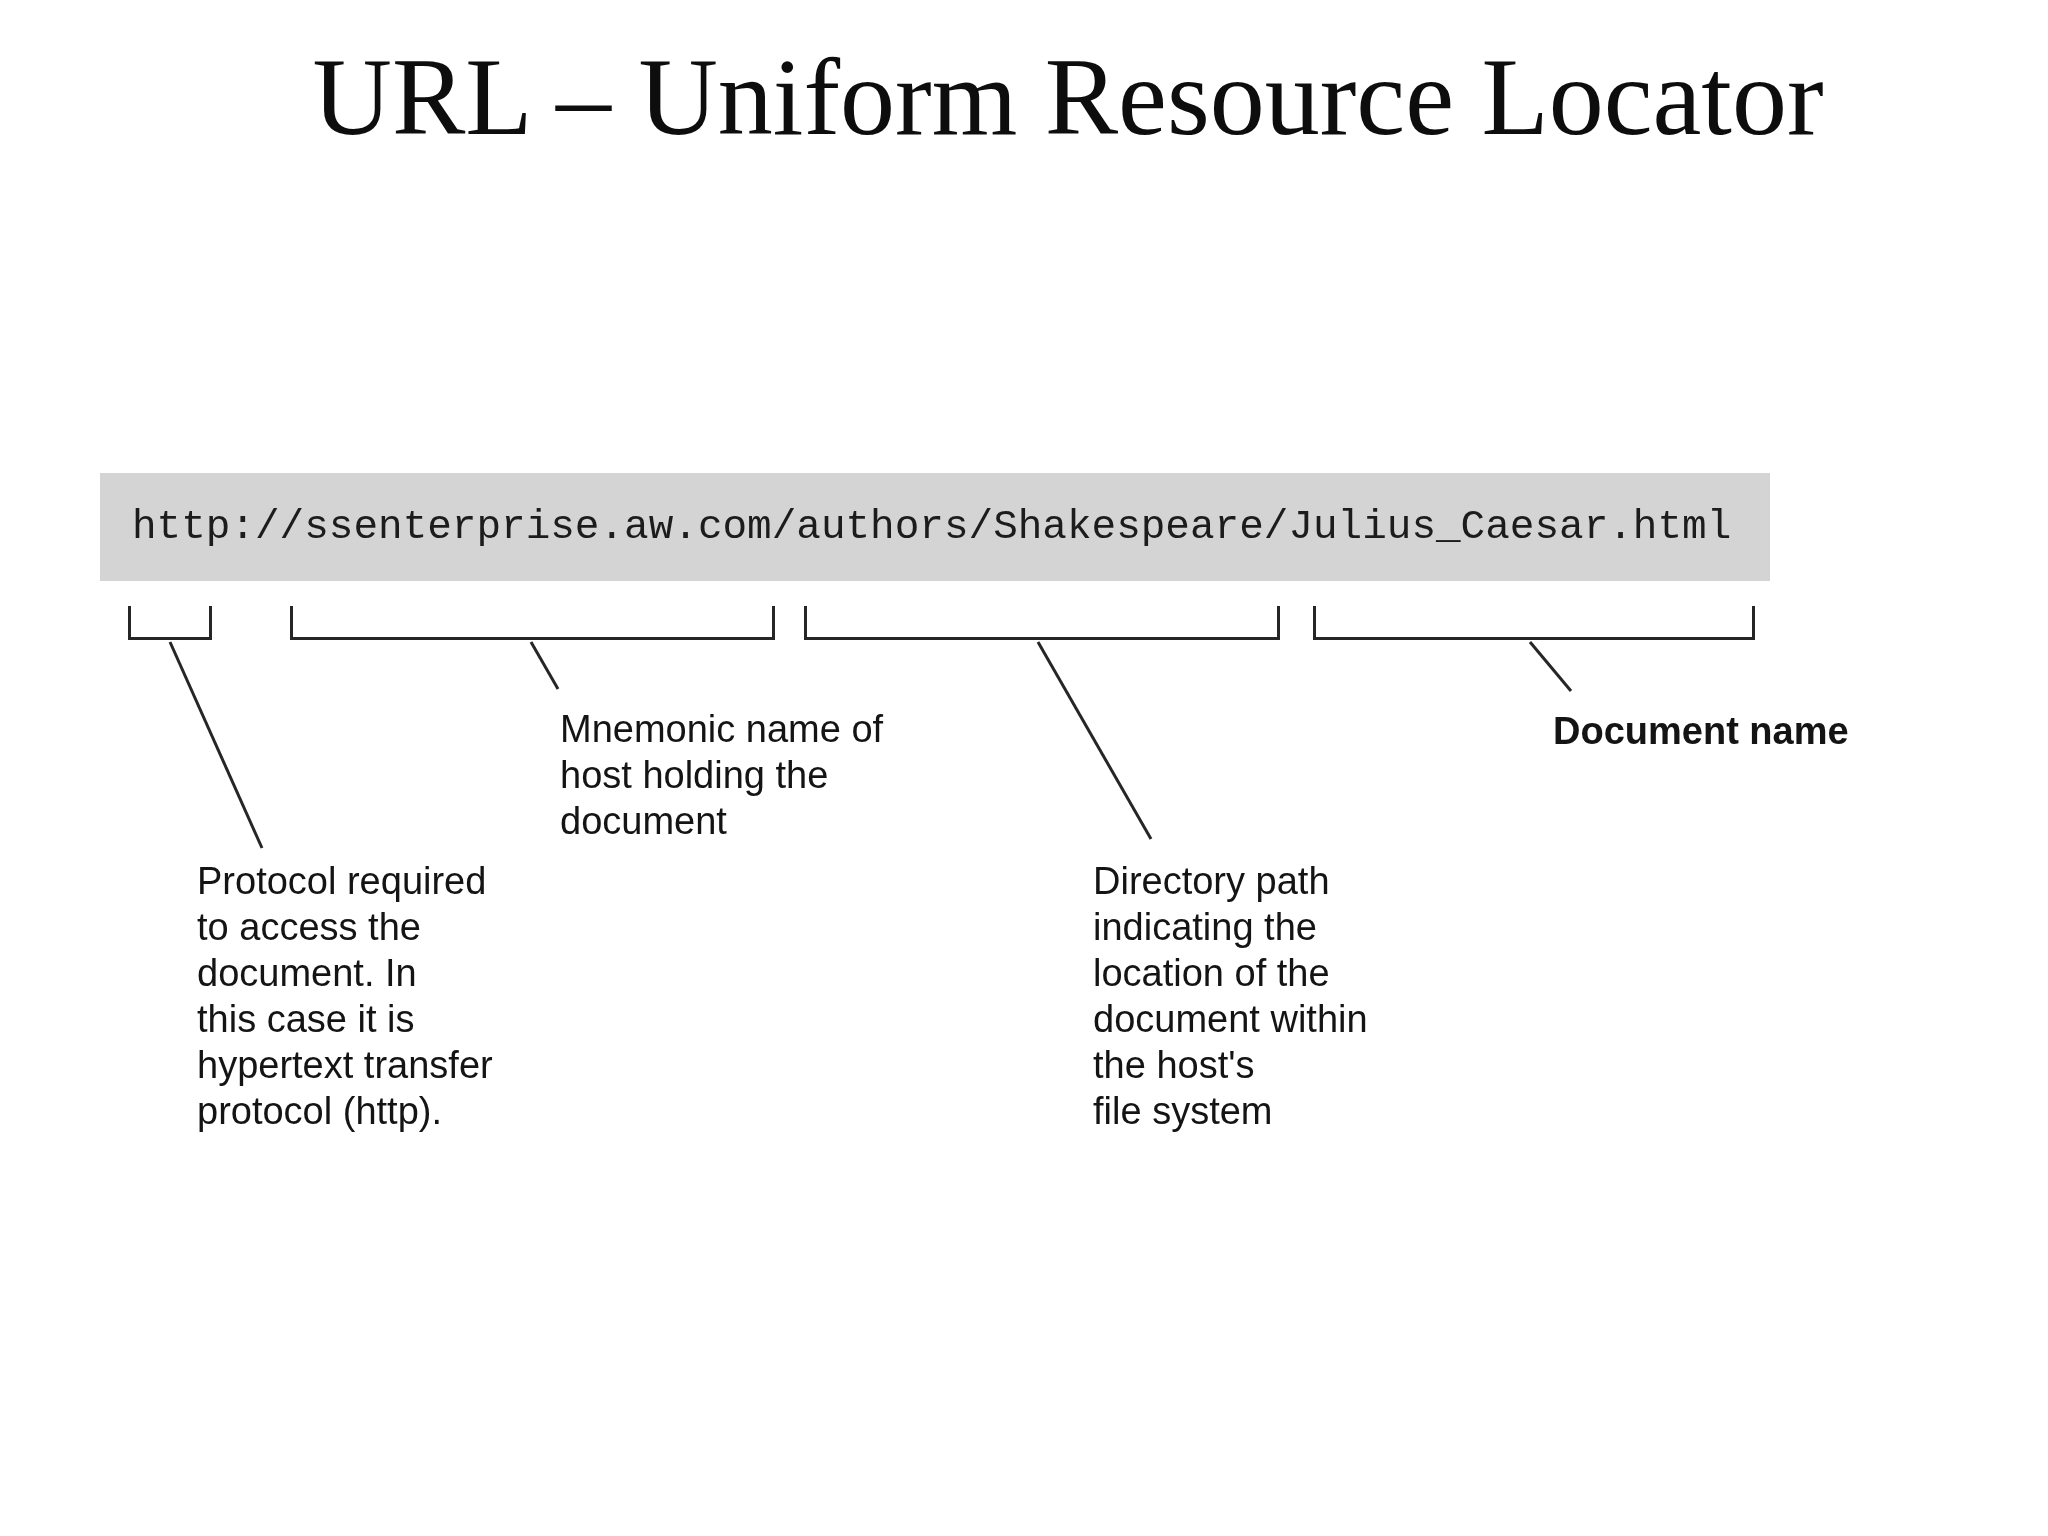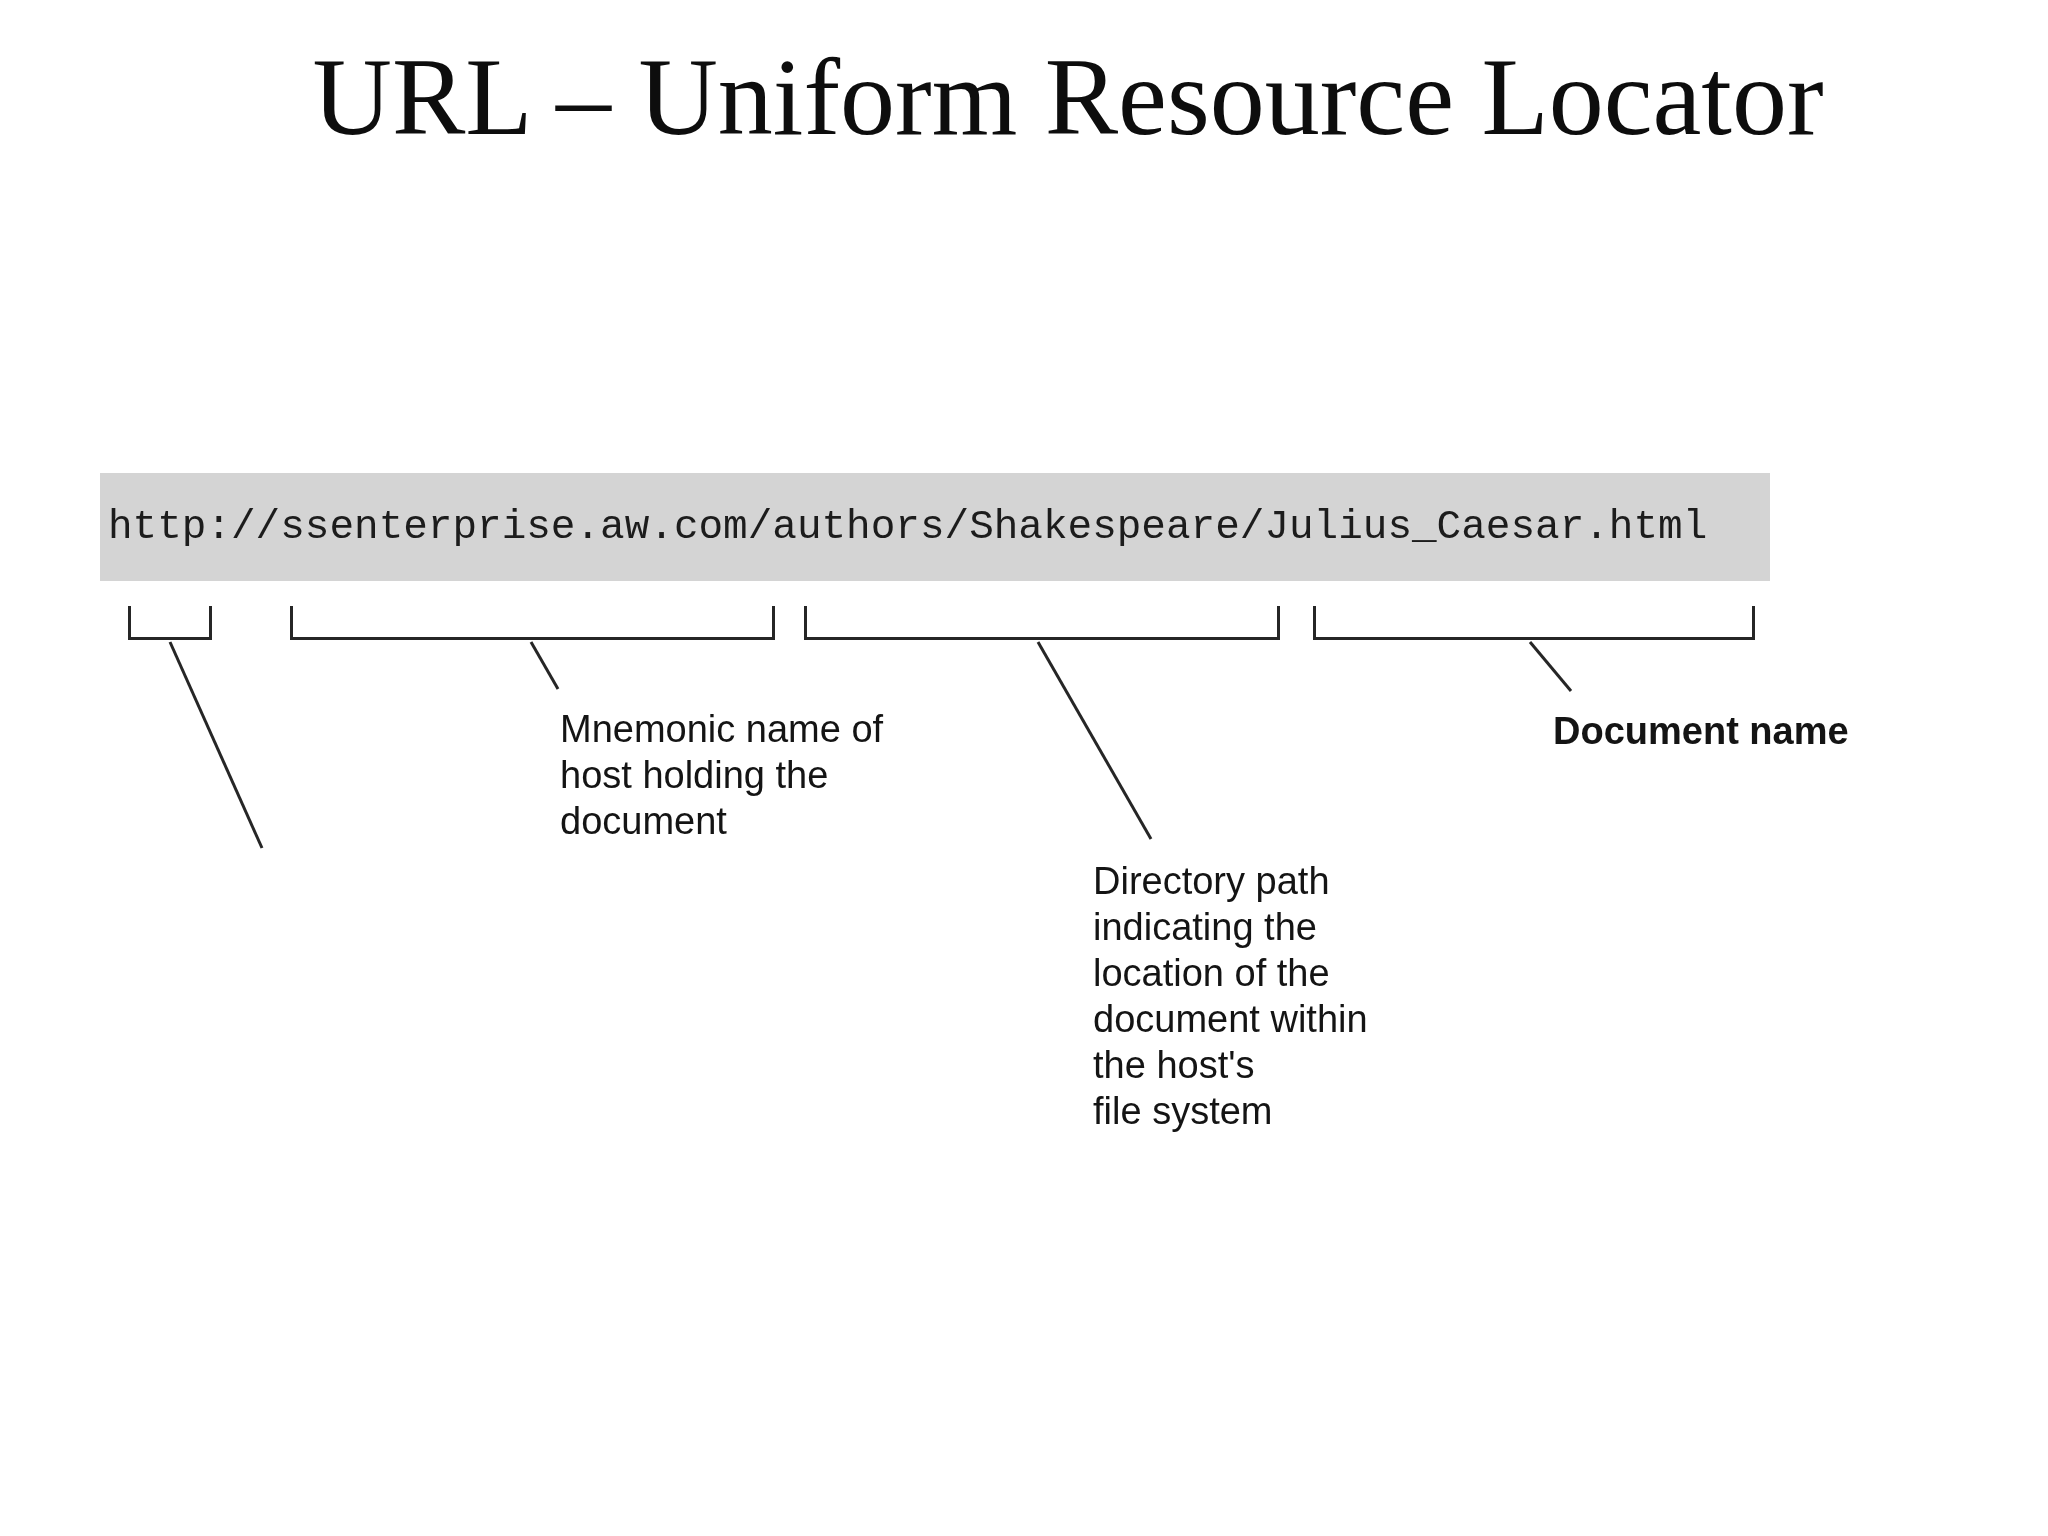--- a/index.html
+++ b/index.html
@@ -37,20 +37,21 @@
     align-items: center;
   }
   .url-text {
     font-family: "Liberation Mono", "DejaVu Sans Mono", monospace;
     font-size: 41px;
     font-weight: 400;
     color: #1c1c1c;
     padding-left: 8px;
     white-space: nowrap;
     letter-spacing: 0px;
+    margin-left: 24px;
   }
   .bracket {
     position: absolute;
     top: 606px;
     height: 34px;
     border: 3px solid #262626;
     border-top: none;
     box-sizing: border-box;
   }
   .bracket-1 { left: 128px; width: 84px;  }
@@ -93,20 +94,26 @@
   <div class="bracket bracket-3"></div>
   <div class="bracket bracket-4"></div>
 
   <svg class="leaders" viewBox="0 0 2048 1536" xmlns="http://www.w3.org/2000/svg">
     <line x1="170" y1="642" x2="262" y2="848" stroke="#262626" stroke-width="3"></line>
     <line x1="531" y1="642" x2="558" y2="689" stroke="#262626" stroke-width="3"></line>
     <line x1="1038" y1="642" x2="1151" y2="839" stroke="#262626" stroke-width="3"></line>
     <line x1="1530" y1="642" x2="1571" y2="691" stroke="#262626" stroke-width="3"></line>
   </svg>
 
+  <div class="label label-protocol">Protocol required
+to access the
+document. In
+this case it is
+hypertext transfer
+protocol (http).</div>
 
   <div class="label label-host">Mnemonic name of
 host holding the
 document</div>
 
   <div class="label label-directory">Directory path
 indicating the
 location of the
 document within
 the host's

